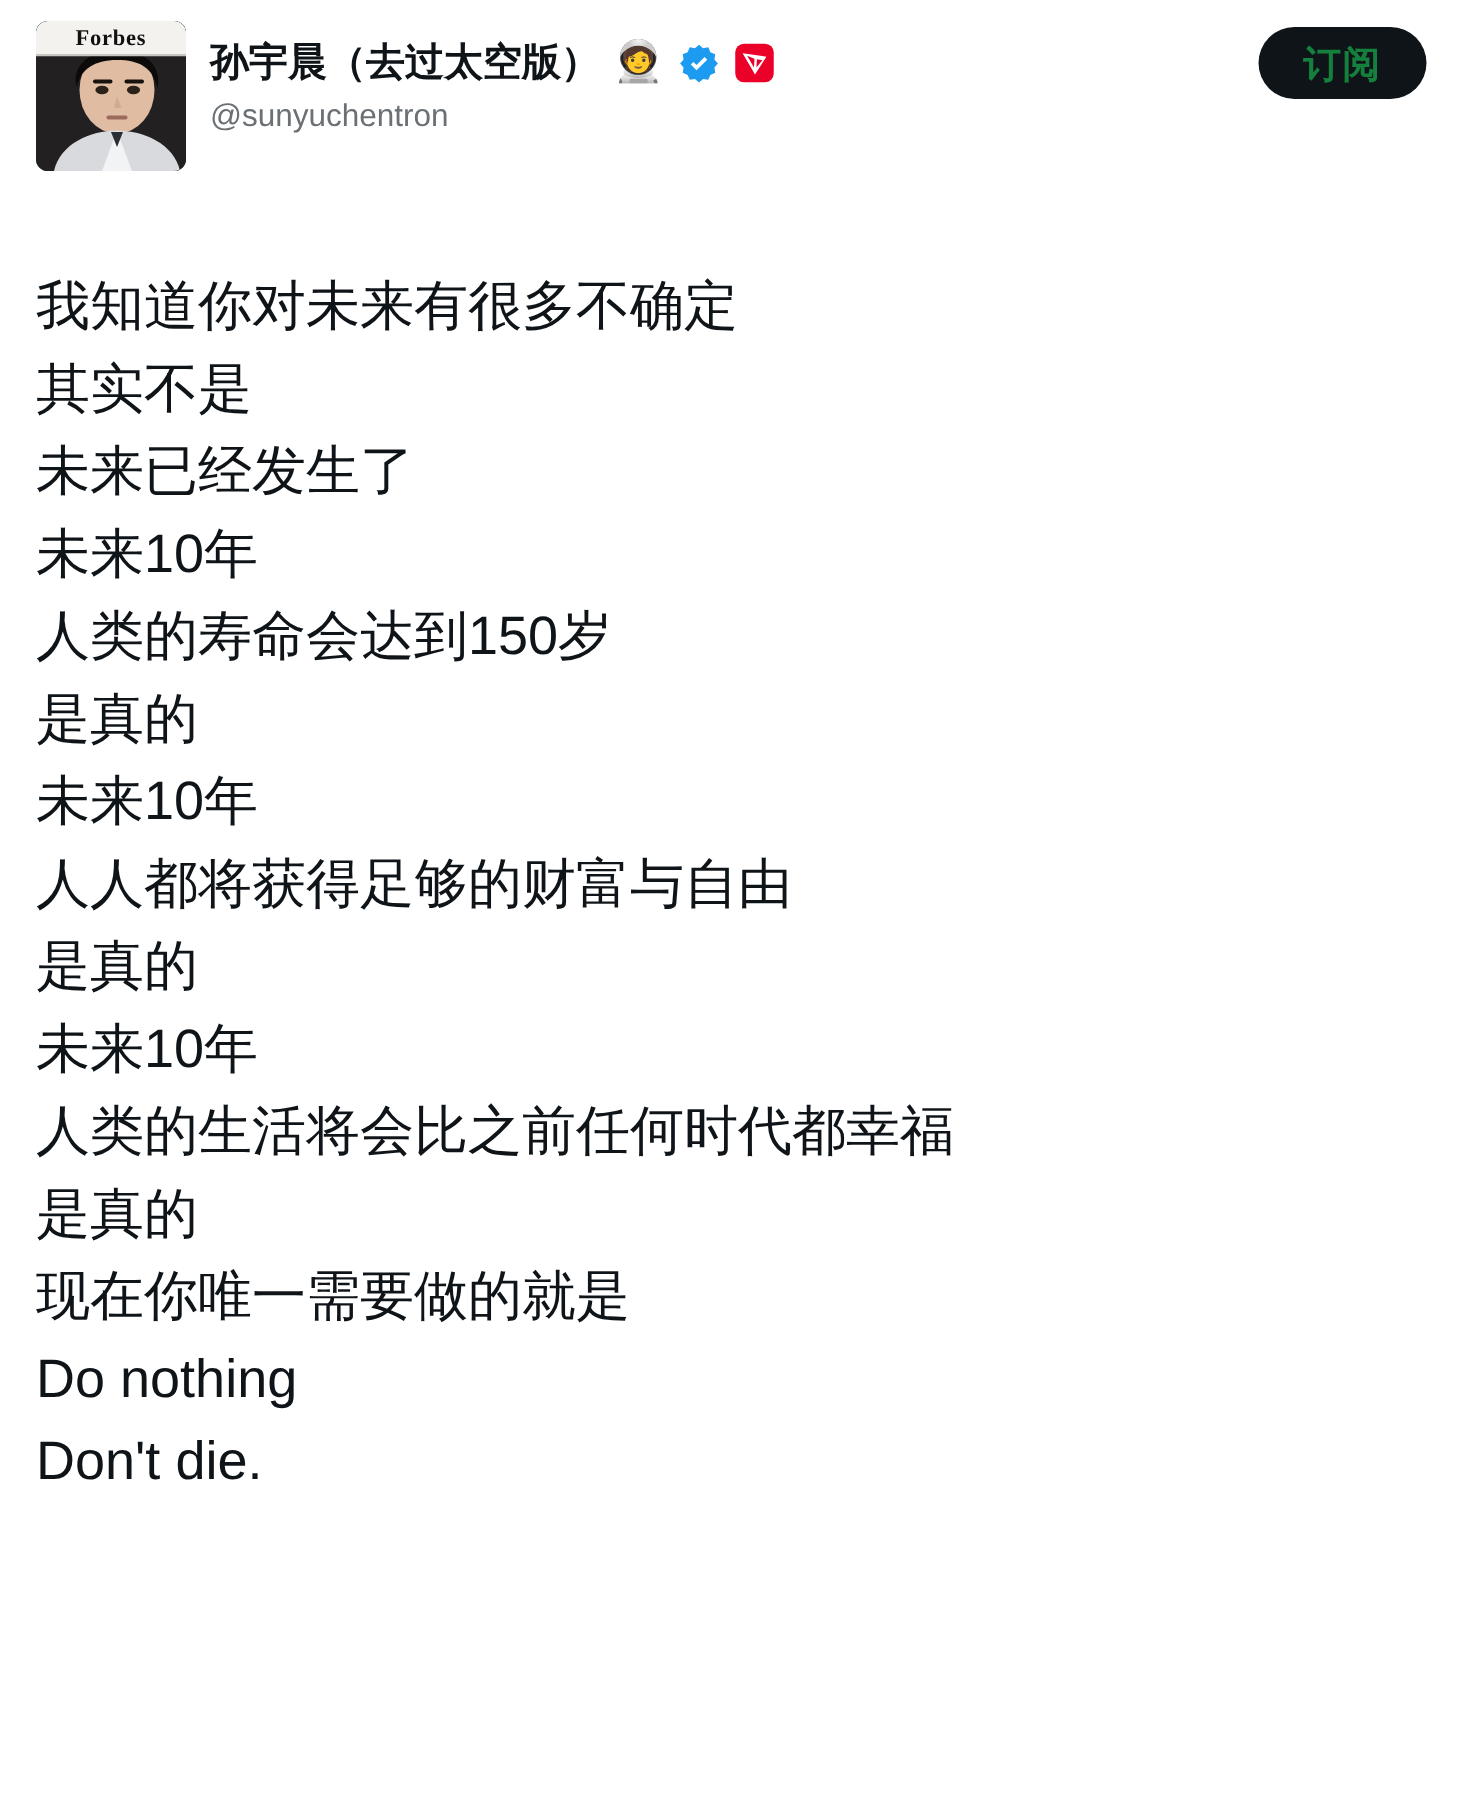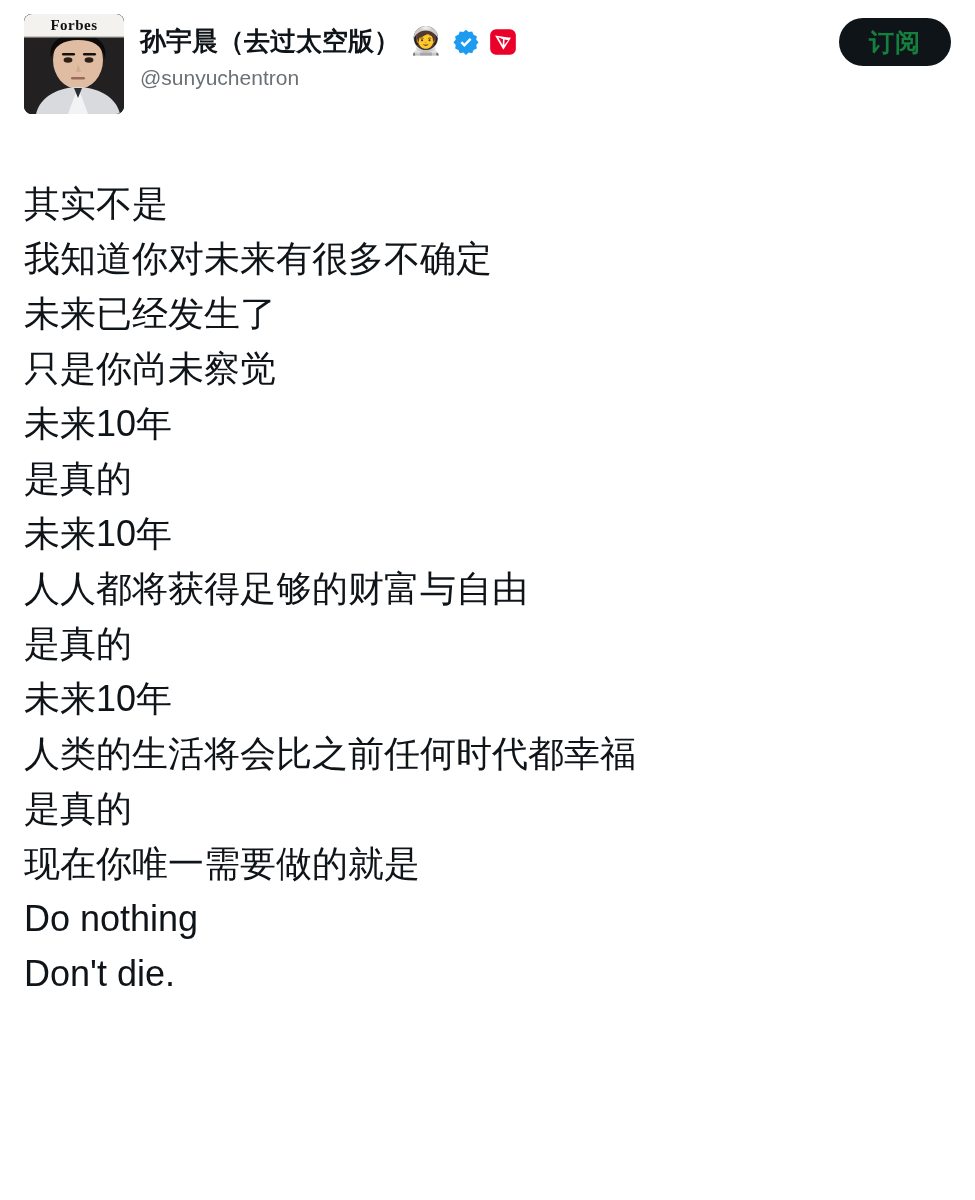--- a/index.html
+++ b/index.html
@@ -158,25 +158,25 @@
           <path fill="#ffffff" d="M5.2 6.4l13.6 2.0-6.5 10.2L5.2 6.4zm2.6 1.5l3.9 6.6.3-4.9-4.2-1.7zm5.6 1.9l-.3 4.7 3.4-4.1-3.1-.6z"></path>
         </svg>
       </div>
       <div class="handle">@sunyuchentron</div>
     </div>
 
     <button class="subscribe-btn">订阅</button>
   </div>
 
   <div class="tweet-body">
+    <div class="tweet-line">我知道你对未来有很多不确定</div>
     <div class="tweet-line">其实不是</div>
-    <div class="tweet-line">我知道你对未来有很多不确定</div>
     <div class="tweet-line">未来已经发生了</div>
-    <div class="tweet-line">只是你尚未察觉</div>
     <div class="tweet-line">未来10年</div>
+    <div class="tweet-line">人类的寿命会达到150岁</div>
     <div class="tweet-line">是真的</div>
     <div class="tweet-line">未来10年</div>
     <div class="tweet-line">人人都将获得足够的财富与自由</div>
     <div class="tweet-line">是真的</div>
     <div class="tweet-line">未来10年</div>
     <div class="tweet-line">人类的生活将会比之前任何时代都幸福</div>
     <div class="tweet-line">是真的</div>
     <div class="tweet-line">现在你唯一需要做的就是</div>
     <div class="tweet-line">Do nothing</div>
     <div class="tweet-line">Don't die.</div>

